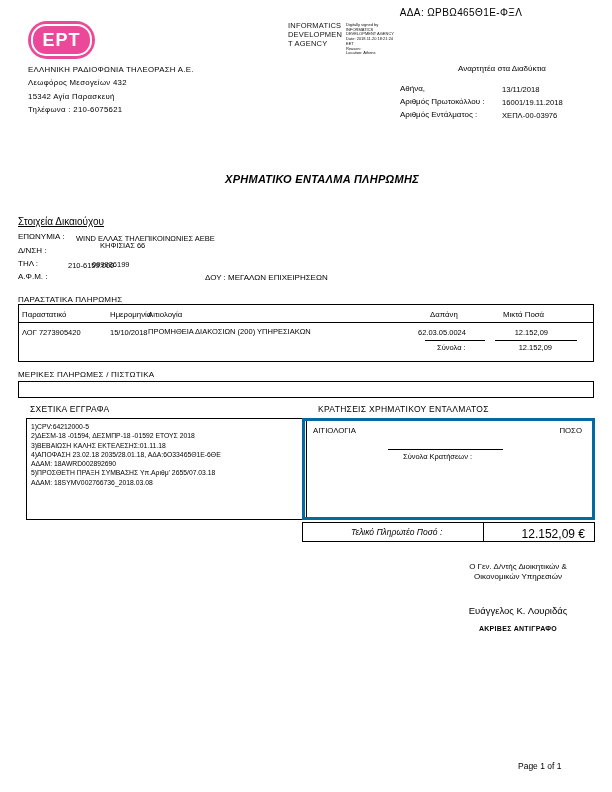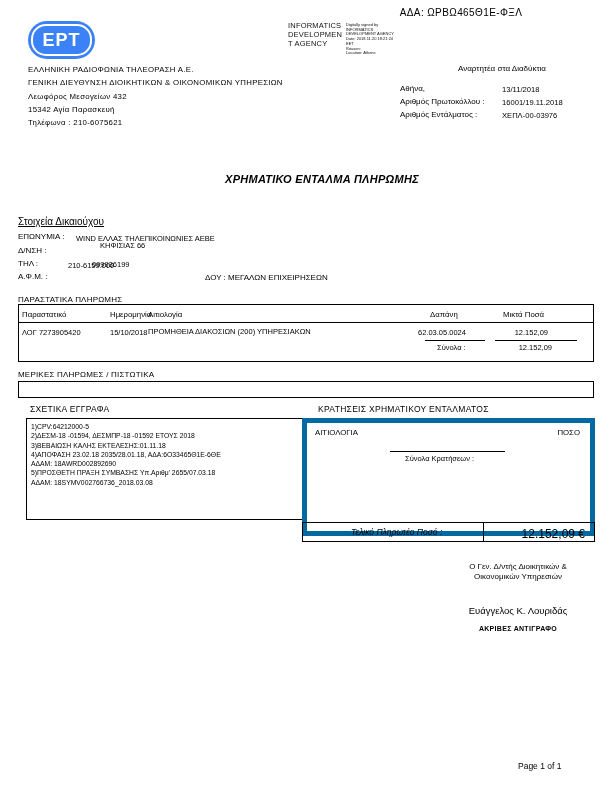--- a/index.html
+++ b/index.html
@@ -5,21 +5,21 @@
   * { margin:0; padding:0; box-sizing:border-box; }
   html,body { background:#fff; }
   body {
     width:612px; height:792px; position:relative;
     font-family:"Liberation Sans", sans-serif; color:#000;
     overflow:hidden;
   }
   .abs { position:absolute; }
 
   
-  .logo { left:28px; top:21px; width:67px; height:38px; background:#3b82f6;
+  .logo { left:28px; top:21px; width:67px; height:38px; background:#ec4899;
           border-radius:19px; display:flex; align-items:center; justify-content:center; }
   .logo::after { content:""; position:absolute; inset:3px; border:2px solid #fff; border-radius:15px; }
   .logo-text { color:#fff; font-weight:bold; font-size:18px; letter-spacing:1px; z-index:1; }
 
   
   .org-block { left:28px; top:63px; font-size:7.8px; line-height:13.3px; letter-spacing:.3px; }
 
   
   .stamp-name { left:288px; top:21px; font-size:7.5px; line-height:9px; letter-spacing:.2px; color:#111; }
   .stamp-detail { left:346px; top:23px; font-size:4px; line-height:4.7px; color:#111; }
@@ -46,21 +46,21 @@
   .rt { text-align:right; }
   .overline { border-top:1px solid #000; height:0; }
 
   .mp-label { left:18px; top:370px; font-size:8px; letter-spacing:.2px; }
   .mp-box { left:18px; top:381px; width:576px; height:17px; border:1px solid #000; }
 
   .sec-heading { font-size:8.5px; letter-spacing:.3px; }
 
   .rel-box { left:26px; top:418px; width:281px; height:102px; border:1px solid #000;
              padding:3px 4px; font-size:6.8px; line-height:9.3px; }
-  .ded-box { left:302px; top:418px; width:293px; height:118px; border:5px solid #0369a1; }
+  .ded-box { left:302px; top:418px; width:293px; height:102px; border:3px solid #0369a1; }
 
   .final-box { left:302px; top:522px; width:293px; height:20px; border:1px solid #000;padding-left:39px; }
   .final-divider { position:absolute; left:180px; top:0; height:18px; border-left:1px solid #000; }
   .final-label { position:absolute; left:48px; top:4px; font-size:8.5px; font-style:italic; }
   .final-value { position:absolute; right:9px; top:4px; font-size:12px; }
 
   .sig-block { left:408px; top:562px; width:220px; text-align:center; }
   .sig-title { font-size:8px; line-height:10px; }
   .sig-name { font-size:9.5px; margin-top:23px; }
   .sig-cert { font-size:7px; font-weight:bold; margin-top:9px; letter-spacing:.3px; }
@@ -86,21 +86,20 @@
   <div>INFORMATICS</div>
   <div>DEVELOPMENT AGENCY</div>
   <div>Date: 2018.11.20 18:21:24</div>
   <div>EET</div>
   <div>Reason:</div>
   <div>Location: Athens</div>
 </div>
 
 <div class="abs org-block">
   <div>ΕΛΛΗΝΙΚΗ ΡΑΔΙΟΦΩΝΙΑ ΤΗΛΕΟΡΑΣΗ Α.Ε.</div>
-  <div>ΓΕΝΙΚΗ ΔΙΕΥΘΥΝΣΗ ΔΙΟΙΚΗΤΙΚΩΝ &amp; ΟΙΚΟΝΟΜΙΚΩΝ ΥΠΗΡΕΣΙΩΝ</div>
   <div>Λεωφόρος Μεσογείων 432</div>
   <div>15342 Αγία Παρασκευή</div>
   <div>Τηλέφωνα : 210-6075621</div>
 </div>
 
 <div class="abs posting-note">Αναρτητέα στα Διαδύκτια</div>
 
 <div class="abs meta-label" style="top:84px;">Αθήνα,</div>
 <div class="abs meta-value" style="top:85px;">13/11/2018</div>
 <div class="abs meta-label" style="top:97px;">Αριθμός Πρωτοκόλλου :</div>

